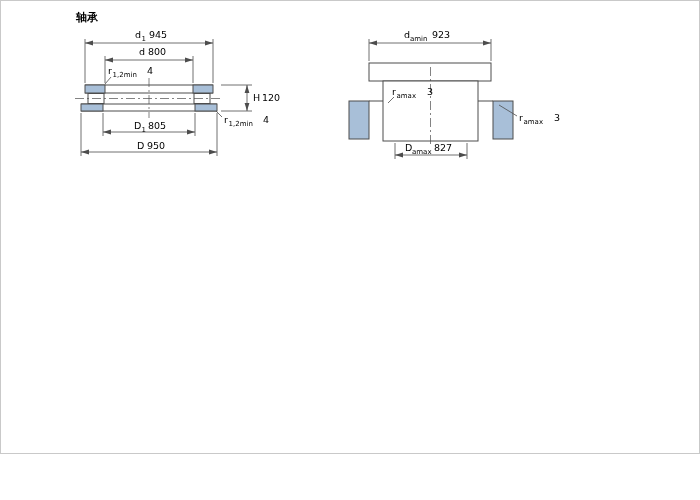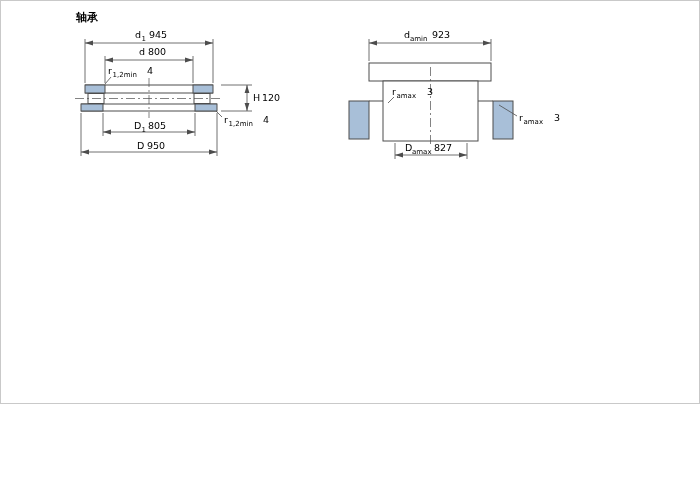--- a/index.html
+++ b/index.html
@@ -1,18 +1,18 @@
 <!DOCTYPE html>
 <html style="--line: #4d4d4d; --shade-fill: #a8bfd8; --background: #ffffff;"><head>
 <meta charset="utf-8">
 <style>
   html, body { margin: 0; padding: 0; background: #fff; }
   #screen {
     position: relative;
-    width: 700px; height: 404px;
+    width: 700px; height: 454px;
     box-sizing: border-box;
     background: var(--background, #ffffff);
     border: 1px solid #c9c9c9;
     overflow: hidden;
     font-family: "DejaVu Sans", "Liberation Sans", sans-serif;
     text-align: right;
   }
   svg { display: block; }
   .ln   { stroke: var(--line, #4d4d4d); stroke-width: 1; fill: none; }
   .dim  { stroke: var(--line, #4d4d4d); stroke-width: 0.8; fill: none; }

